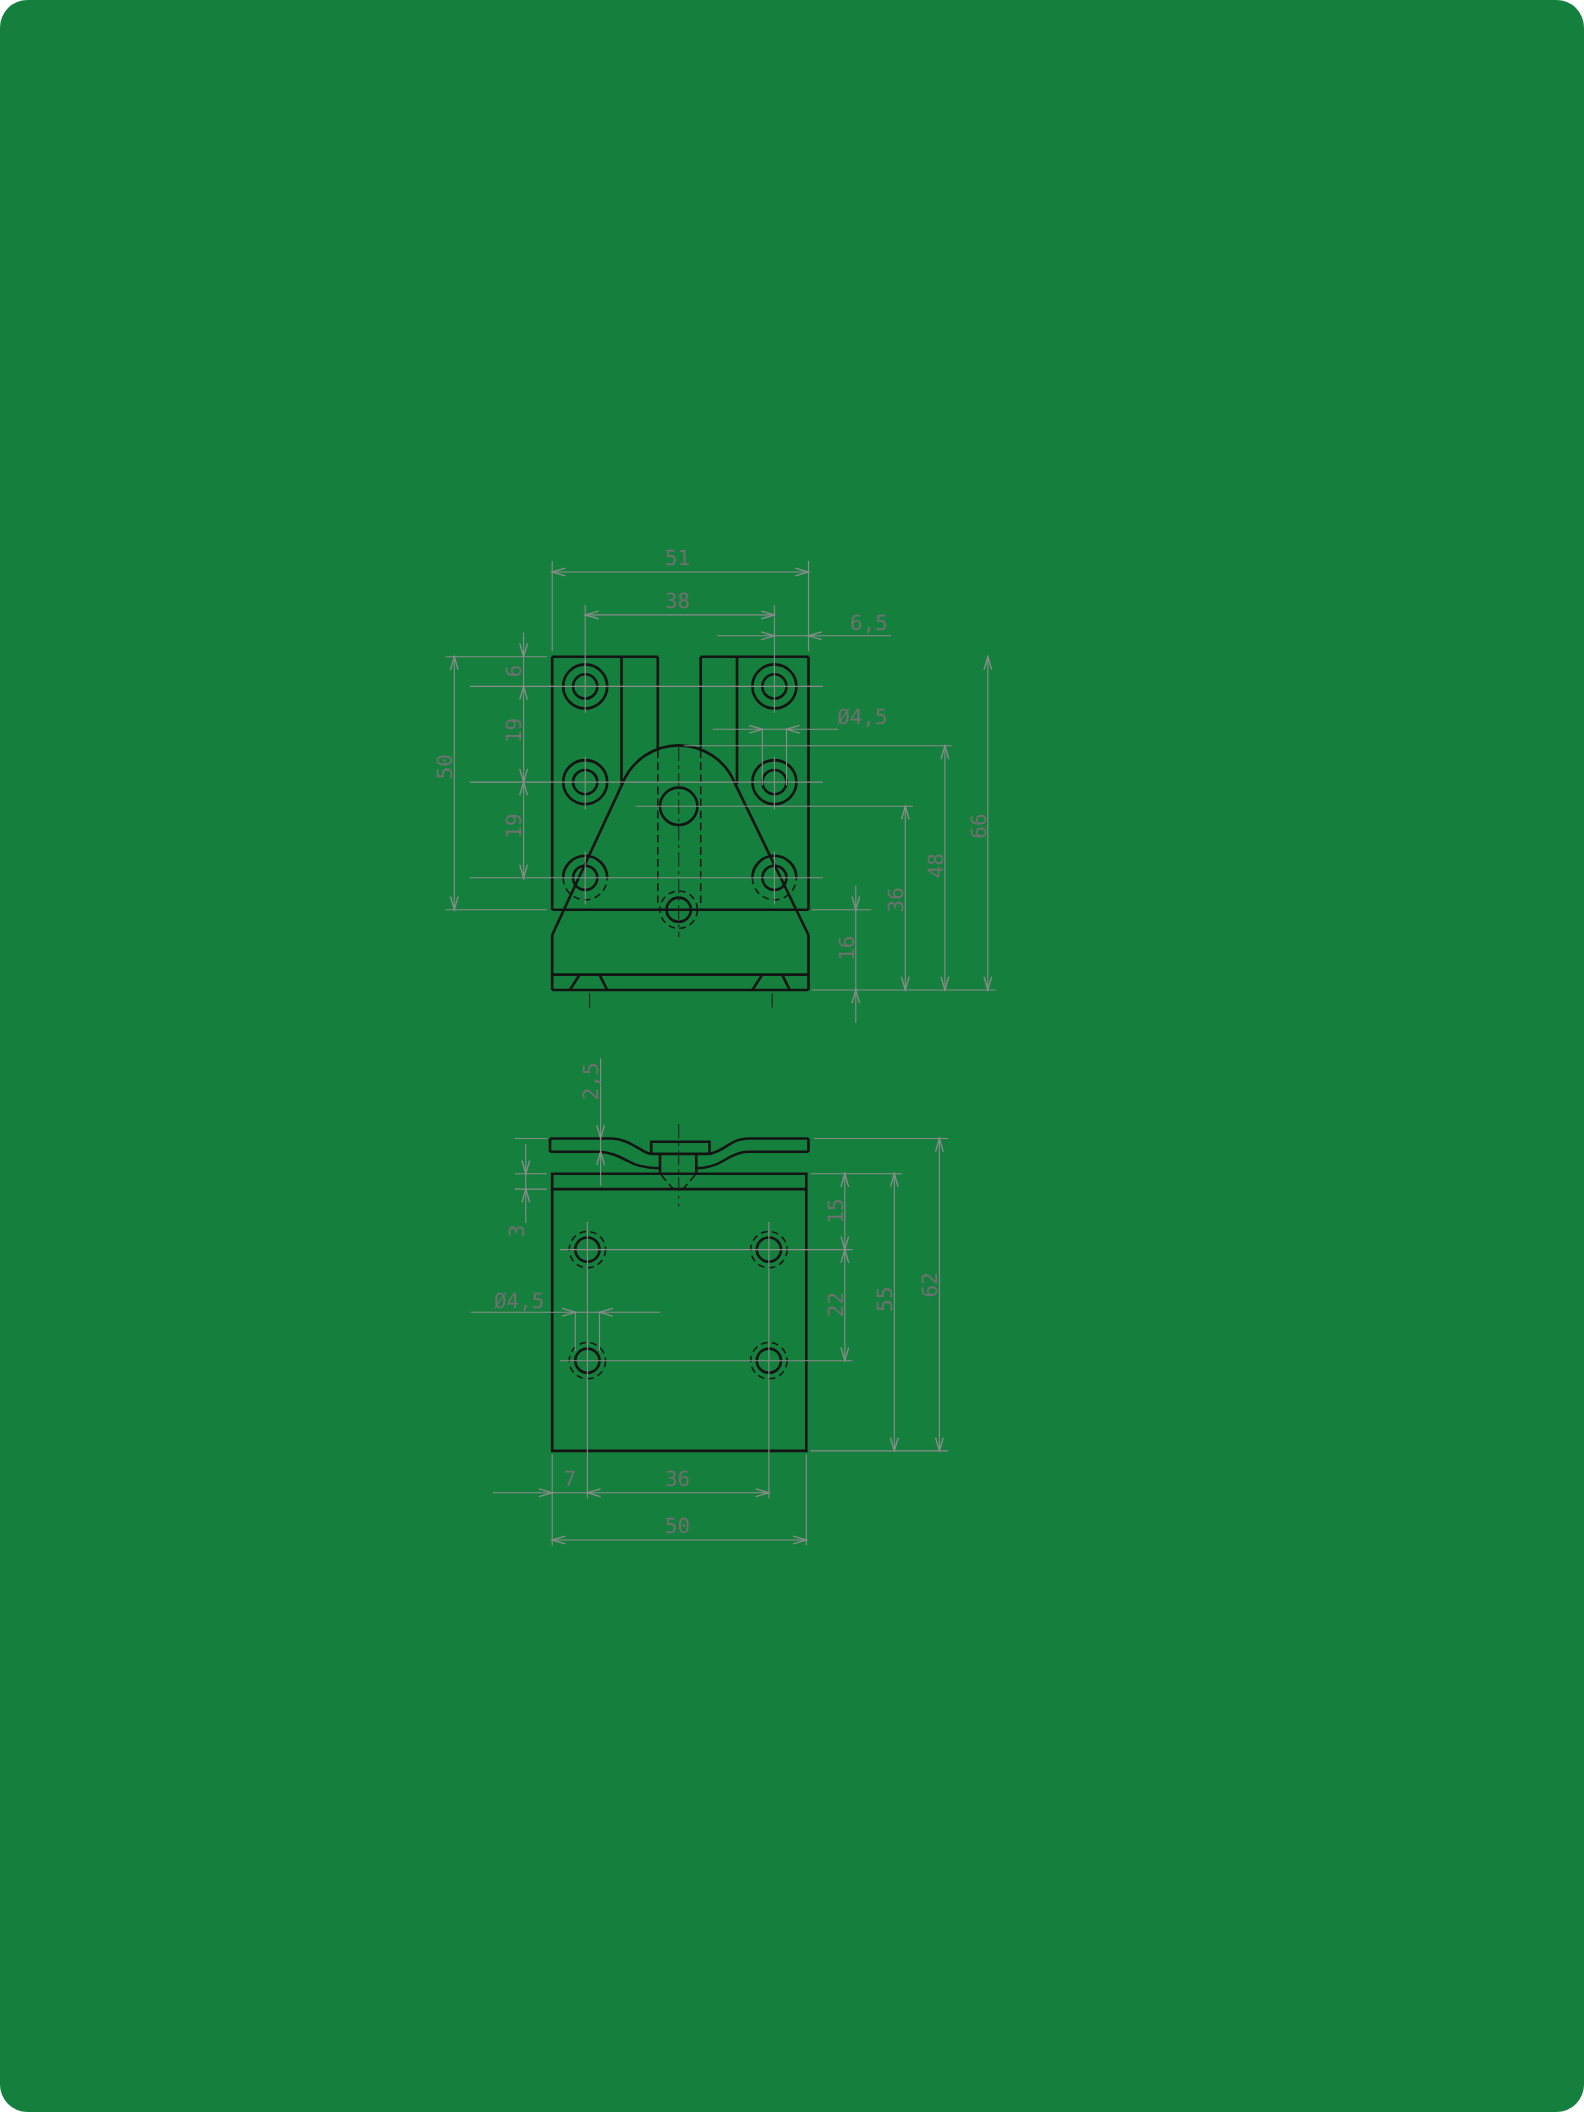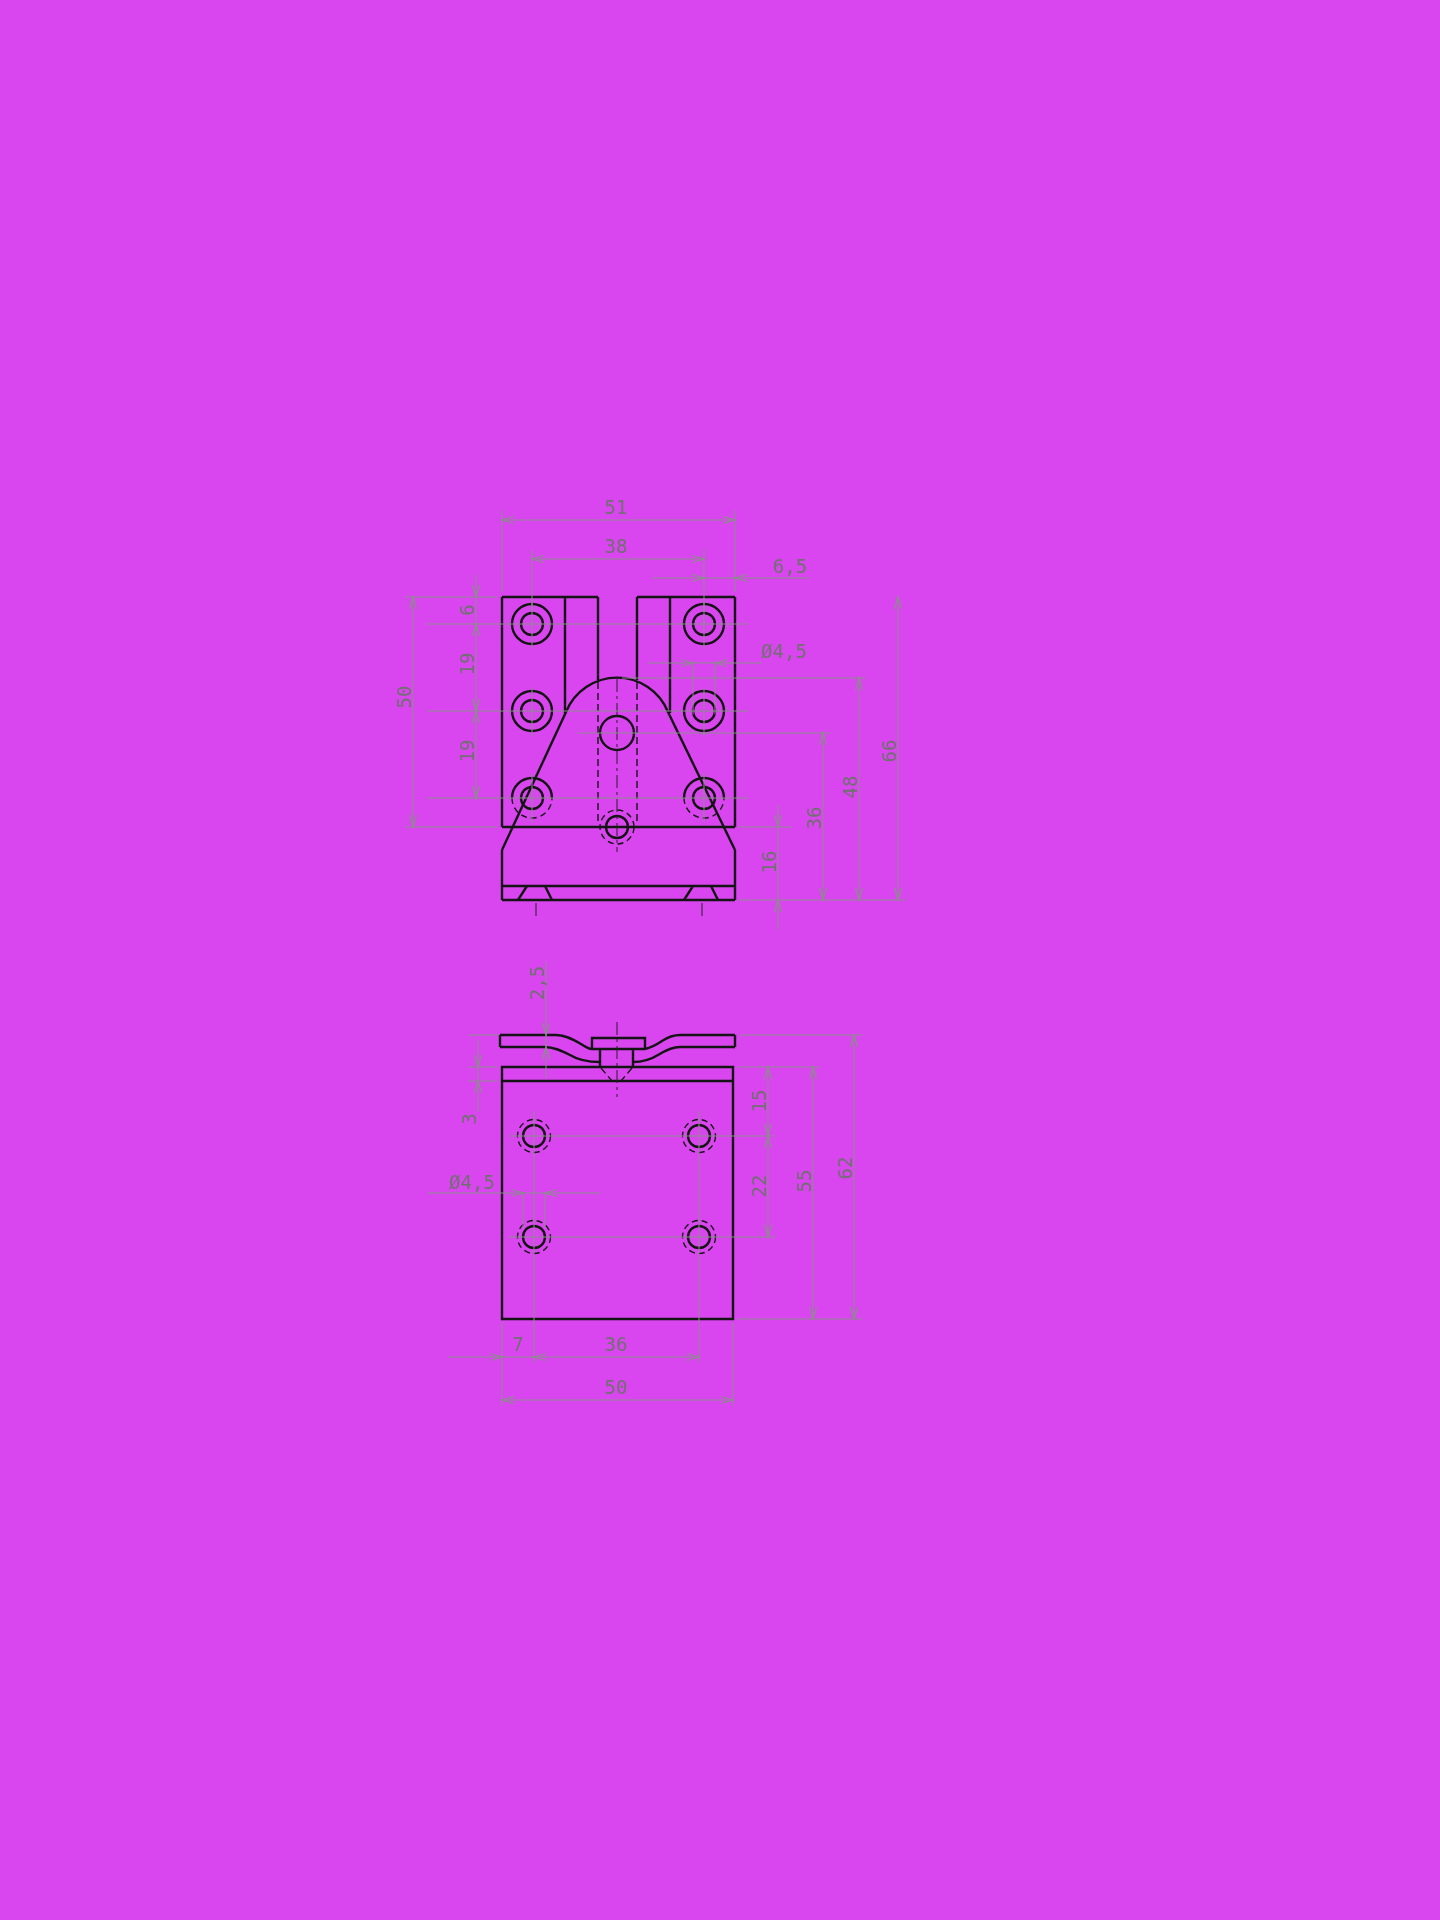--- a/index.html
+++ b/index.html
@@ -1,16 +1,16 @@
 <!DOCTYPE html>
 <html><head>
 <meta charset="utf-8">
 <style>
   html,body{margin:0;padding:0;background:#ffffff;}
-  .sheet{width:1440px;height:1920px;background:#d946ef;position:relative;overflow:hidden;}
+  .sheet{width:1440px;height:1920px;background:#15803d;position:relative;overflow:hidden;border-radius:25px;}
   svg{display:block;}
   
   .o{stroke:#141414;stroke-width:2.4;fill:none;stroke-linecap:butt;stroke-linejoin:miter;}
   
   .h{stroke:#161616;stroke-width:1.4;fill:none;stroke-dasharray:7 4;}
   
   .cc{stroke:#222222;stroke-width:1;fill:none;stroke-dasharray:13 4 3 4;}
   
   .d{stroke:#8c8c8c;stroke-width:1;fill:none;}
   

